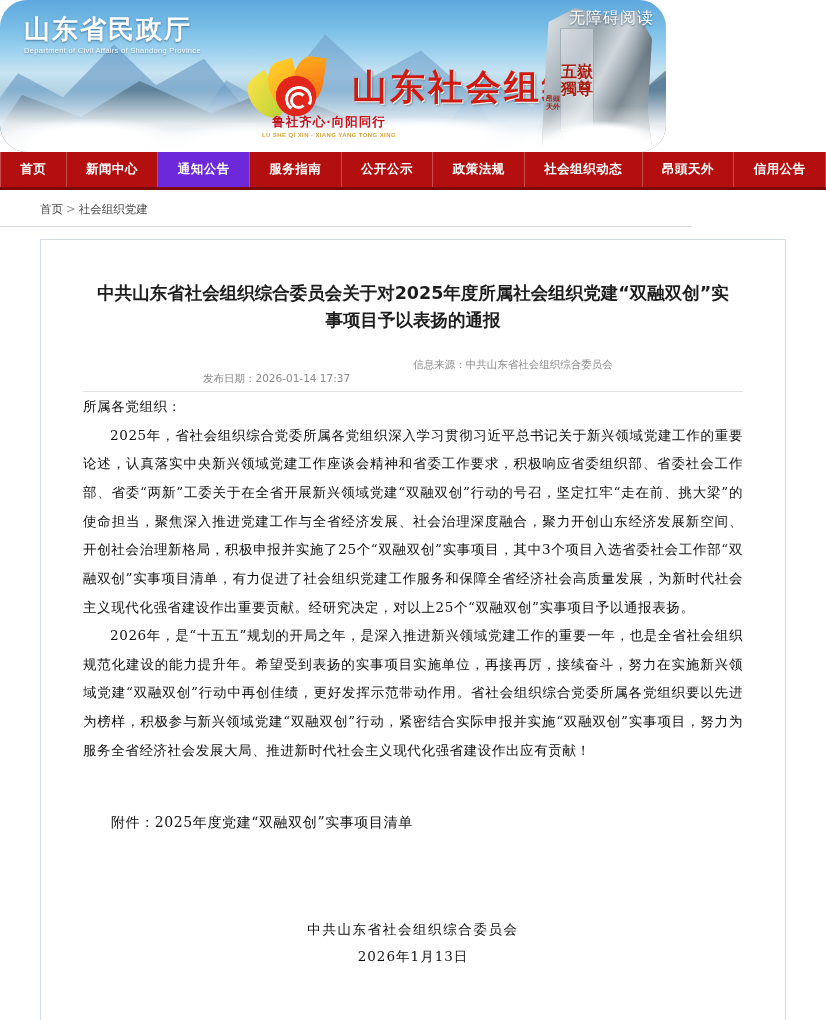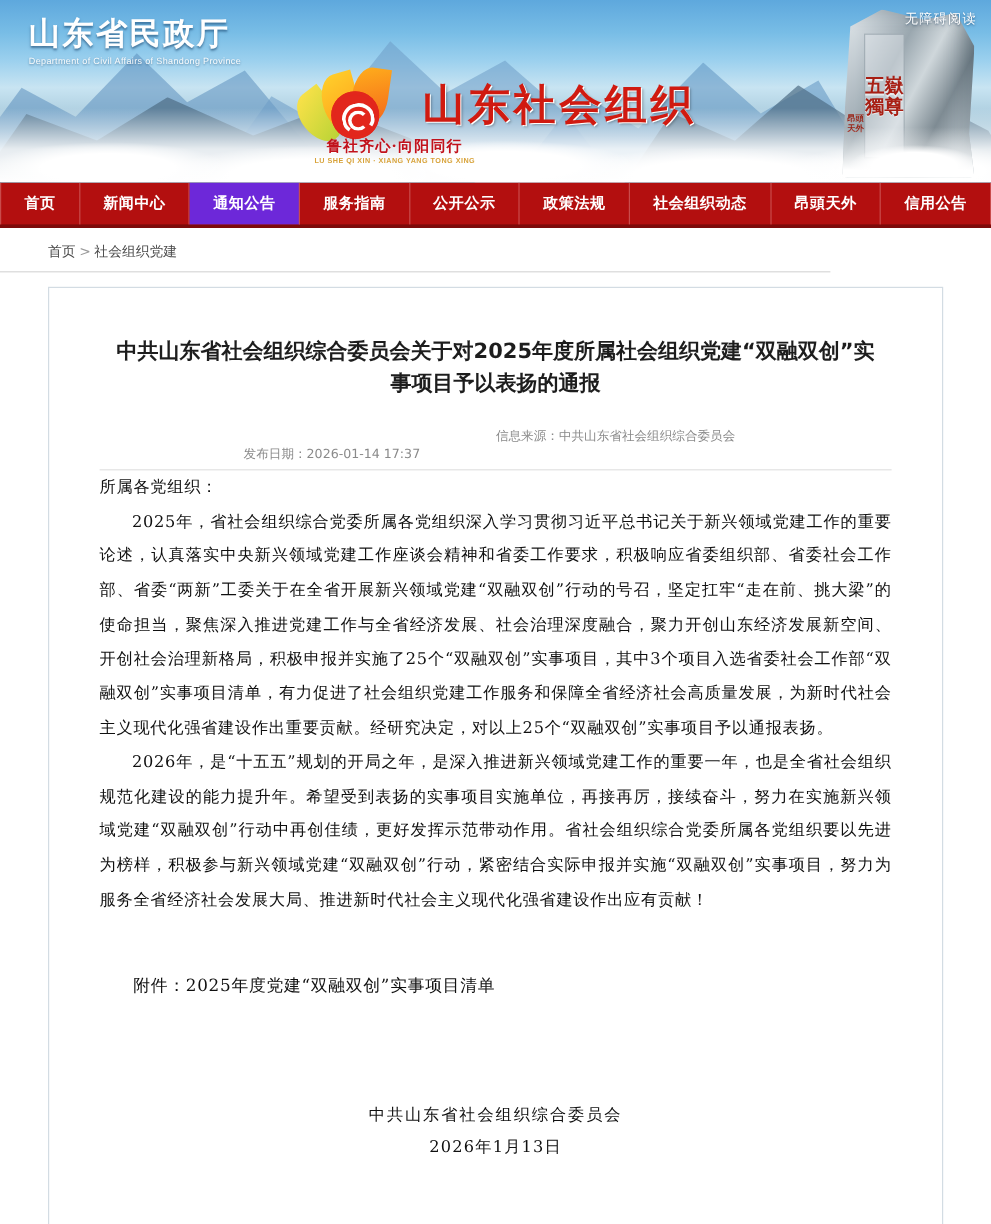--- a/index.html
+++ b/index.html
@@ -12,32 +12,33 @@
     width: 826px;
     height: 1020px;
     position: relative;
     overflow: hidden;
     background: #fff;
   }
 
   
   .banner {
     position: relative;
-    width: 826px;
+    width: 666px;
     height: 152px;
     overflow: hidden;
     background: linear-gradient(180deg,
         #5ea8dd 0%,
         #78bde6 18%,
         #9bd0ee 33%,
         #c8e4f2 48%,
         #aecfe0 62%,
         #8fb8cf 76%,
         #7aa6c0 88%,
         #6f9bb6 100%);
+    border-radius: 27px;
   }
   
   .mtn {
     position: absolute;
     background: #6f9ec9;
     opacity: .55;
   }
   .mtn.a { left:-30px; top:18px; width:300px; height:120px;
     clip-path: polygon(0 100%, 16% 46%, 31% 66%, 48% 22%, 62% 56%, 78% 34%, 100% 100%); background:#5d8fbd;}
   .mtn.b { left:180px; top:10px; width:330px; height:135px;
@@ -149,21 +150,21 @@
   }
   .stone-small span { color:#9a2417; font-size:7px; font-weight:bold; line-height:1.1;
     font-family:"DejaVu Serif","Liberation Serif",serif;}
   .stone-snow {
     position:absolute; right:0; bottom:0; width:110px; height:42px;
     background: radial-gradient(ellipse 70px 22px at 60px 32px, #fff 50%, rgba(255,255,255,0) 78%),
                 linear-gradient(180deg, rgba(255,255,255,0), #fff 85%);
   }
   .accessibility {
     position:absolute; right:12px; top:8px;
-    color:#fff; font-size:11px; letter-spacing:1px;
+    color:#fff; font-size:16px; letter-spacing:1px;
     text-shadow:0 1px 2px rgba(0,40,80,.6);
     cursor:pointer;
   }
 
   
   .nav {
     width:826px; height:38px;
     background:#b30f0f;
     display:flex;
     border-bottom:3px solid #7d0a0a;

